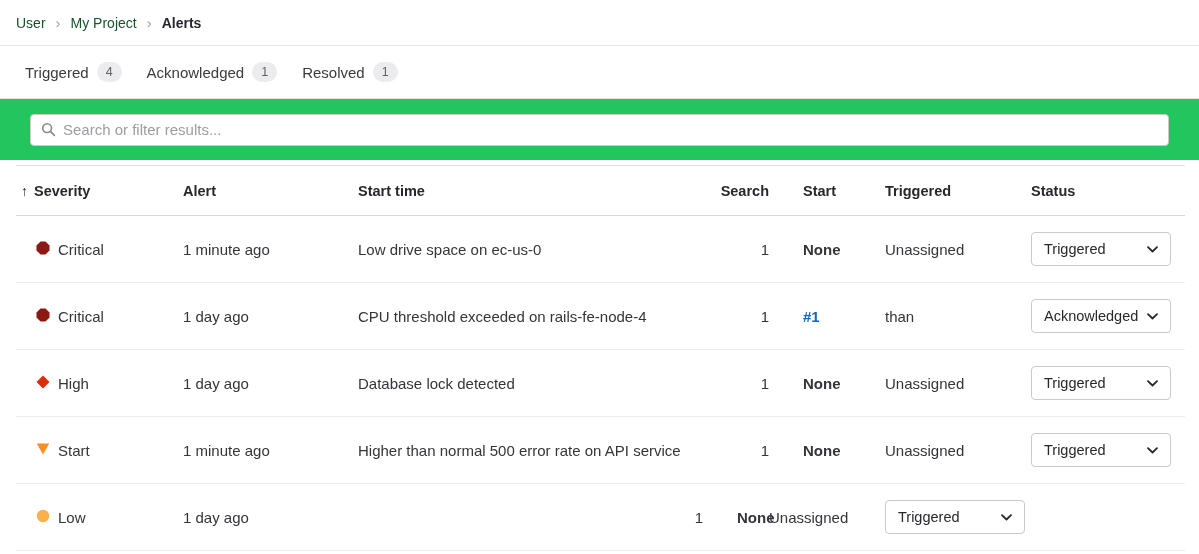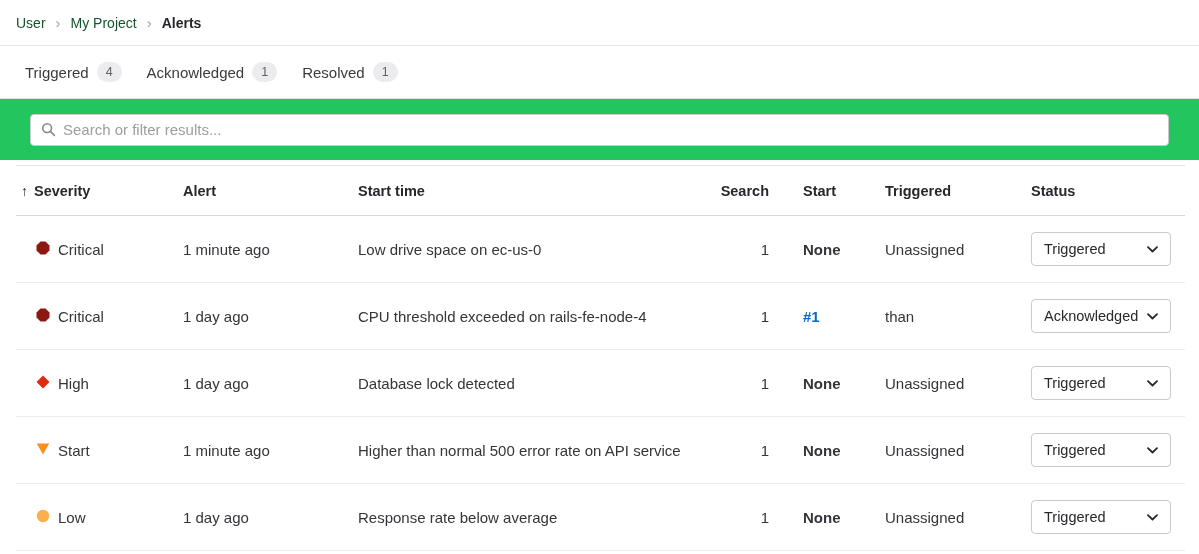--- a/index.html
+++ b/index.html
@@ -236,21 +236,20 @@
   <div class="tr">
     <div class="td td-severity">
       <span class="sev-icon">
         <svg width="14" height="14" viewBox="0 0 14 14">
             <circle cx="7" cy="7" r="6.2" fill="#fbb14b"></circle>
           </svg>
       </span>
       <span>Low</span>
     </div>
     <div class="td">1 day ago</div>
-    <div class="td">Response rate below average</div>
     <div class="td td-events">1</div>
     <div class="td td-issue">None</div>
     <div class="td">Unassigned</div>
     <div class="td td-status">
       <button class="dropdown">
         <span>Triggered</span>
         <svg width="11" height="7" viewBox="0 0 11 7" fill="none">
             <path d="M1 1.2 L5.5 5.5 L10 1.2" stroke="#28272d" stroke-width="1.8" stroke-linecap="round" stroke-linejoin="round"></path>
           </svg>
       </button>

